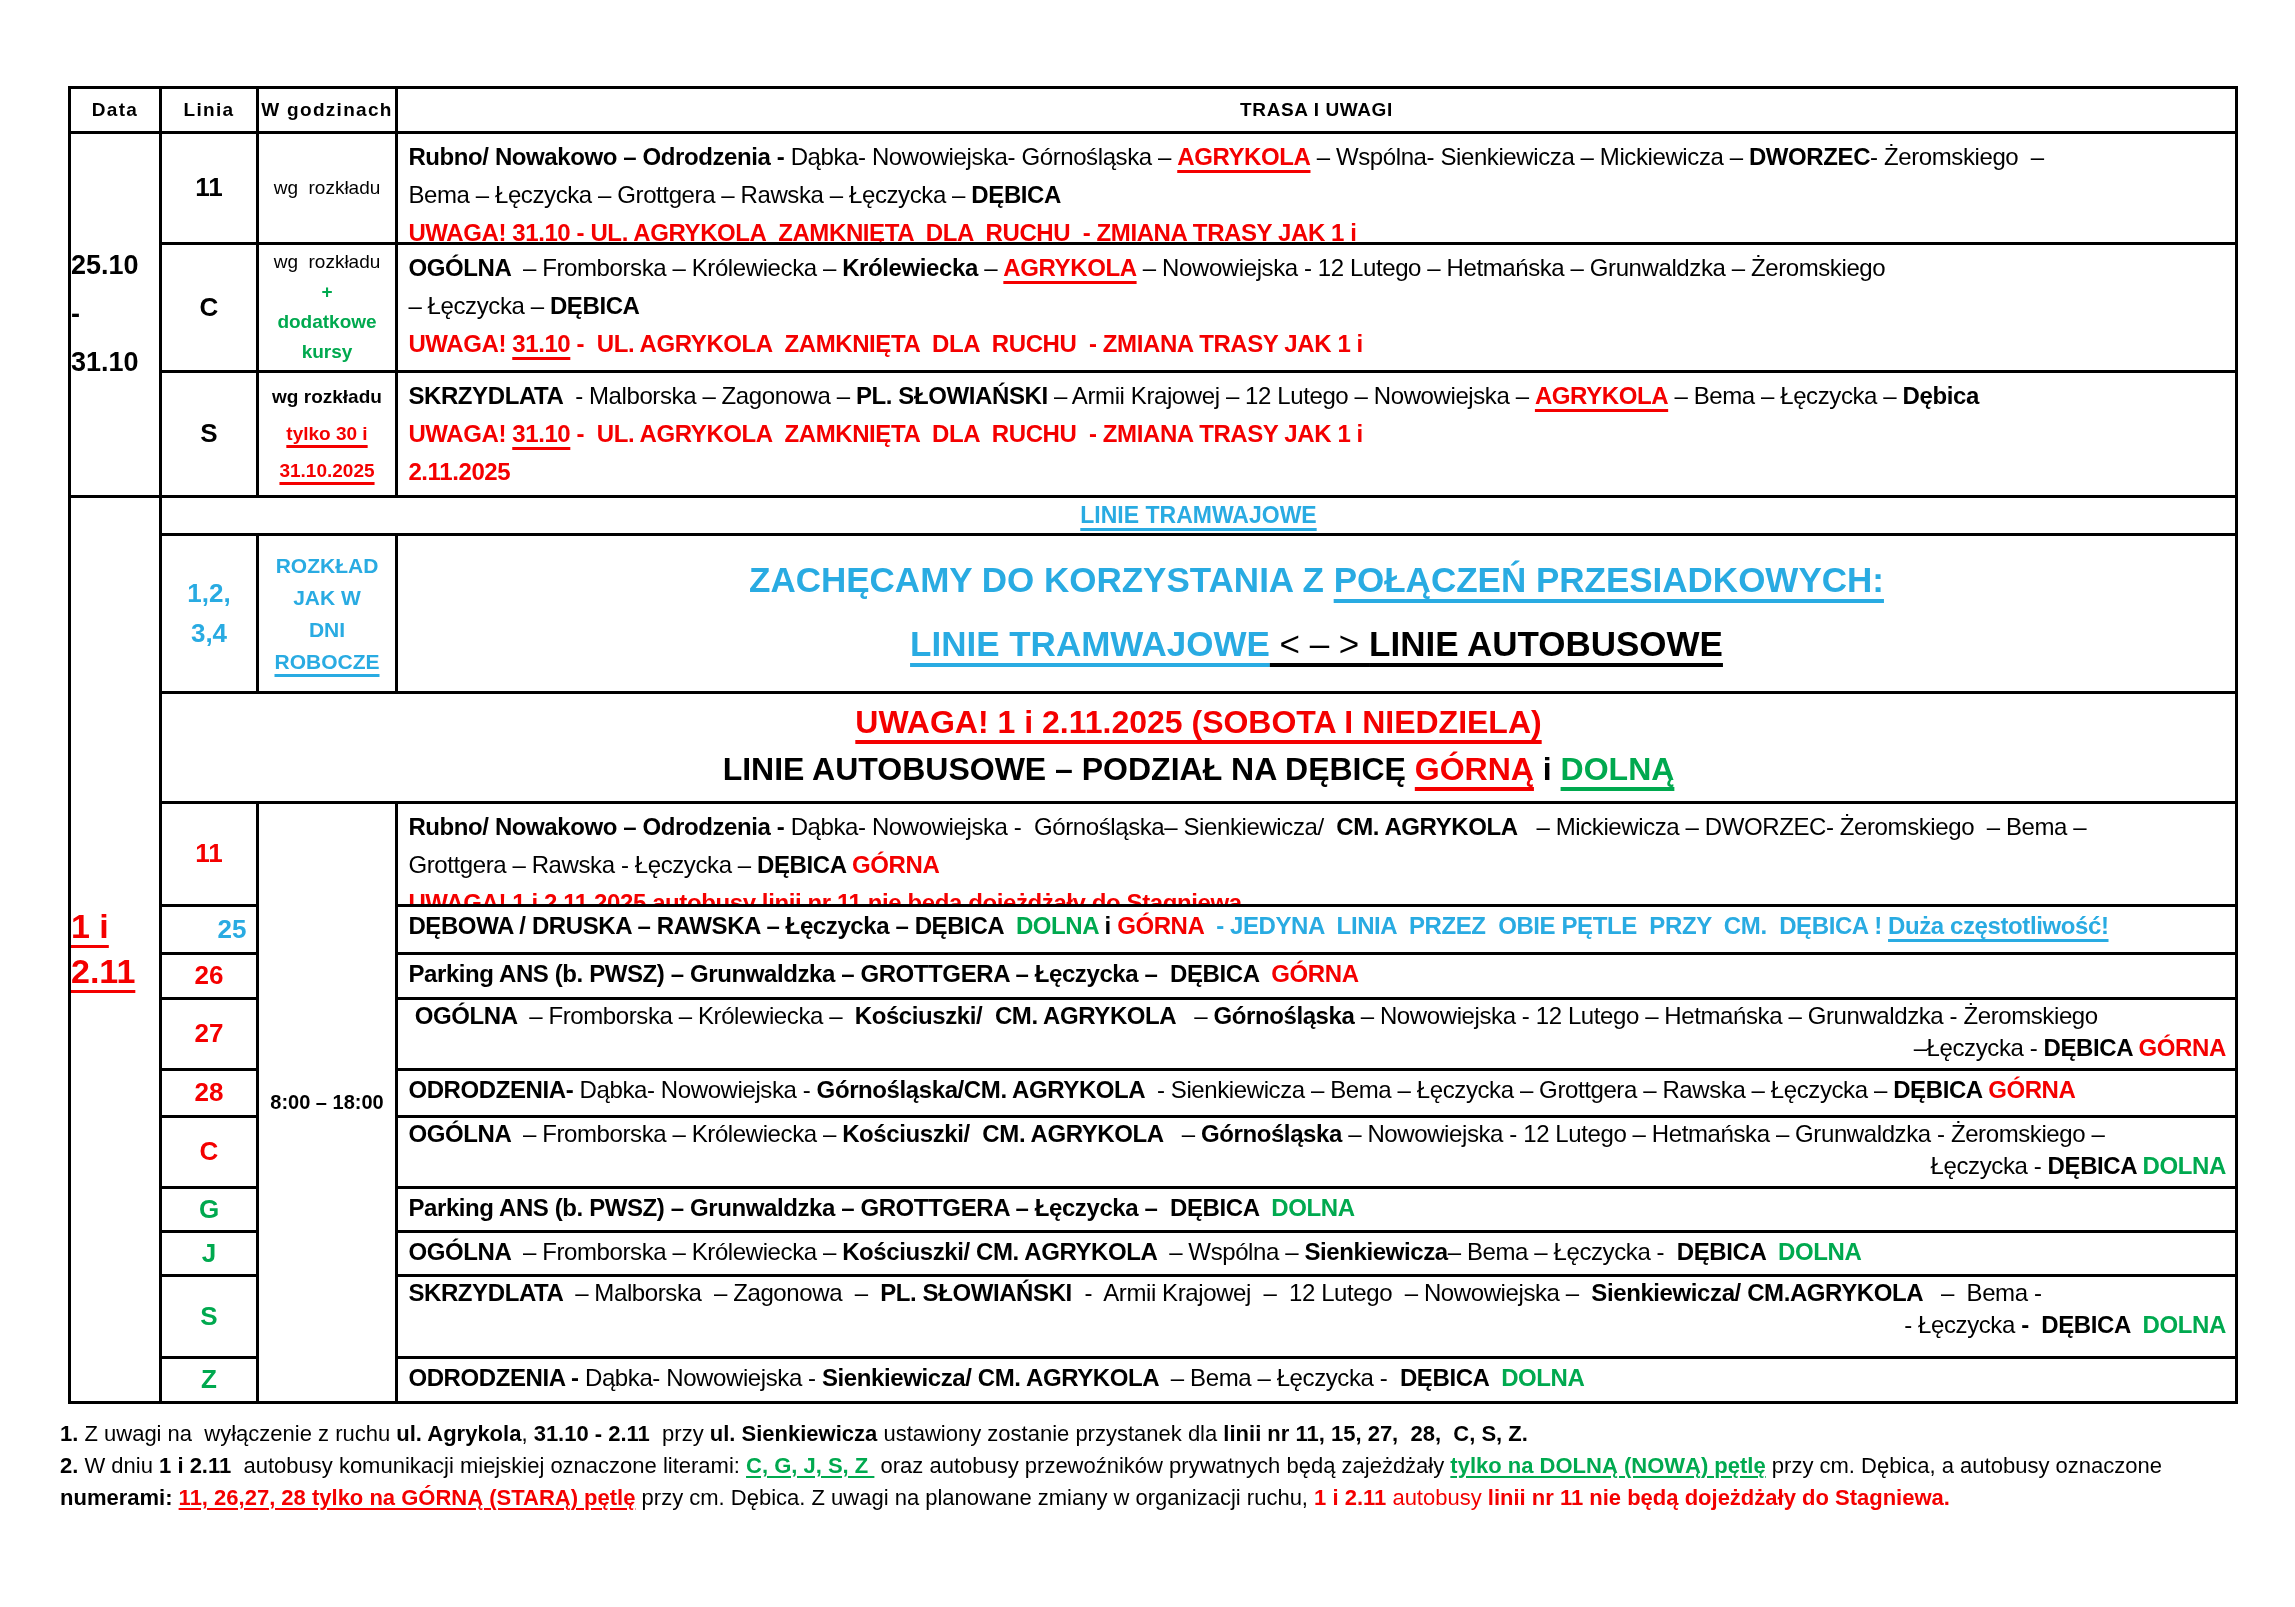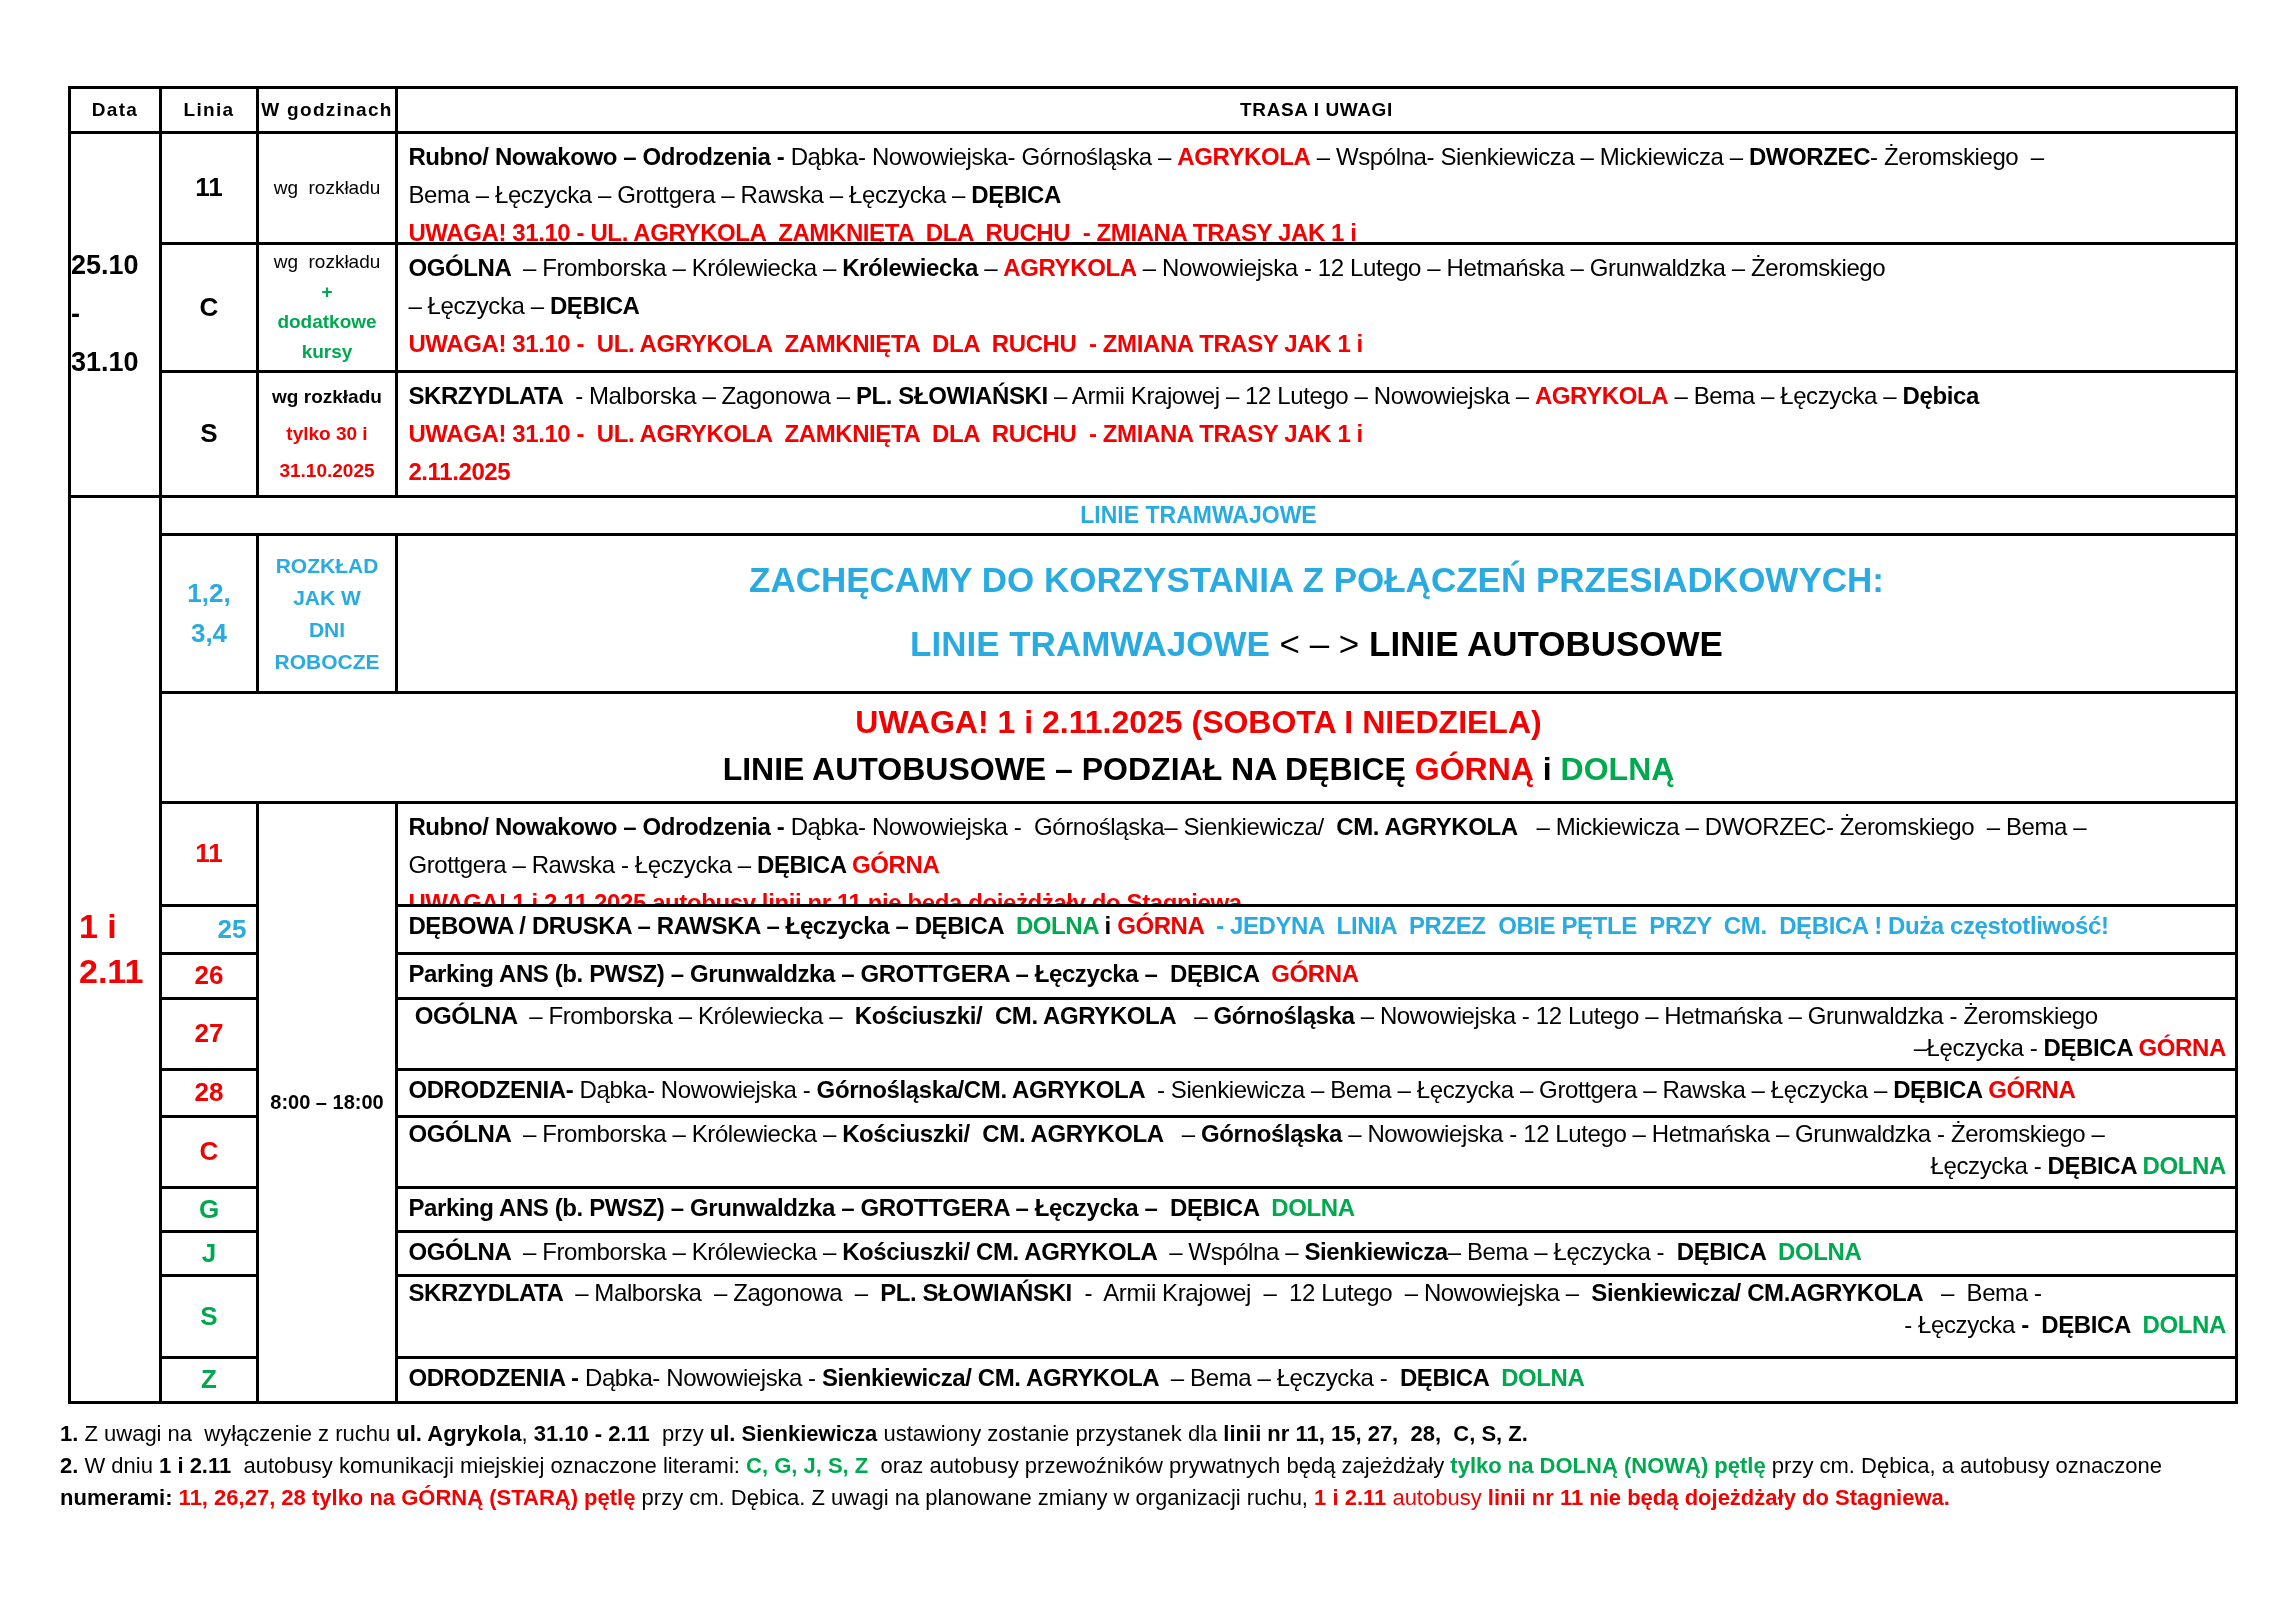--- a/index.html
+++ b/index.html
@@ -28,35 +28,35 @@
   .route{font-size:24px;line-height:38px;padding:3.9px 6.5px 0 10.4px;letter-spacing:-0.4px;}
   .route .ln{white-space:pre;}
   .route.one .ln{line-height:36px;}
   .route.one{padding-top:1.3px;}
   .route.compact .ln{line-height:32px;}
   .route.compact{padding-top:0.6px;}
   .flexln{display:flex;justify-content:space-between;flex-direction:column;}
   .ln.r{text-align:right;padding-right:2.6px;}
 
   .b{font-weight:bold;}
-  .u{text-decoration-thickness:2.6px;text-underline-offset:5.2px;}
+  .u{text-decoration:underline;text-decoration-thickness:2.6px;text-underline-offset:5.2px;}
   .big .u{text-decoration-thickness:3.9px;text-underline-offset:7.1px;}
 
   
   .linia-val{font-size:26px;font-weight:bold;text-align:center;}
   .hours{font-size:19px;text-align:center;}
   .hours .ln{white-space:pre;}
   .bus-hours{font-size:20px;font-weight:bold;text-align:center;white-space:pre;}
 
   
   .datebox{font-weight:bold;}
   .d1{font-size:27px;}
   .d1 .ln{margin:17.5px 0;}
   .d2{font-size:34px;}
-  .d2 .ln{margin:5.8px 0;padding-left:8px;}
+  .d2 .ln{margin:5.8px 0;}
   .d2 .u{text-decoration-thickness:3.2px;text-underline-offset:6.5px;}
 
   
   .tram-hd{font-size:23px;text-align:center;}
   .tram-linia{font-size:26px;font-weight:bold;text-align:center;line-height:40px;}
   .tram-hours{font-size:21px;text-align:center;line-height:32px;padding-top:2.6px;}
   .tram-main{display:flex;flex-direction:column;justify-content:space-evenly;text-align:center;font-size:35px;}
   .notice-box{display:flex;flex-direction:column;justify-content:space-evenly;text-align:center;font-size:32px;}
 
   

